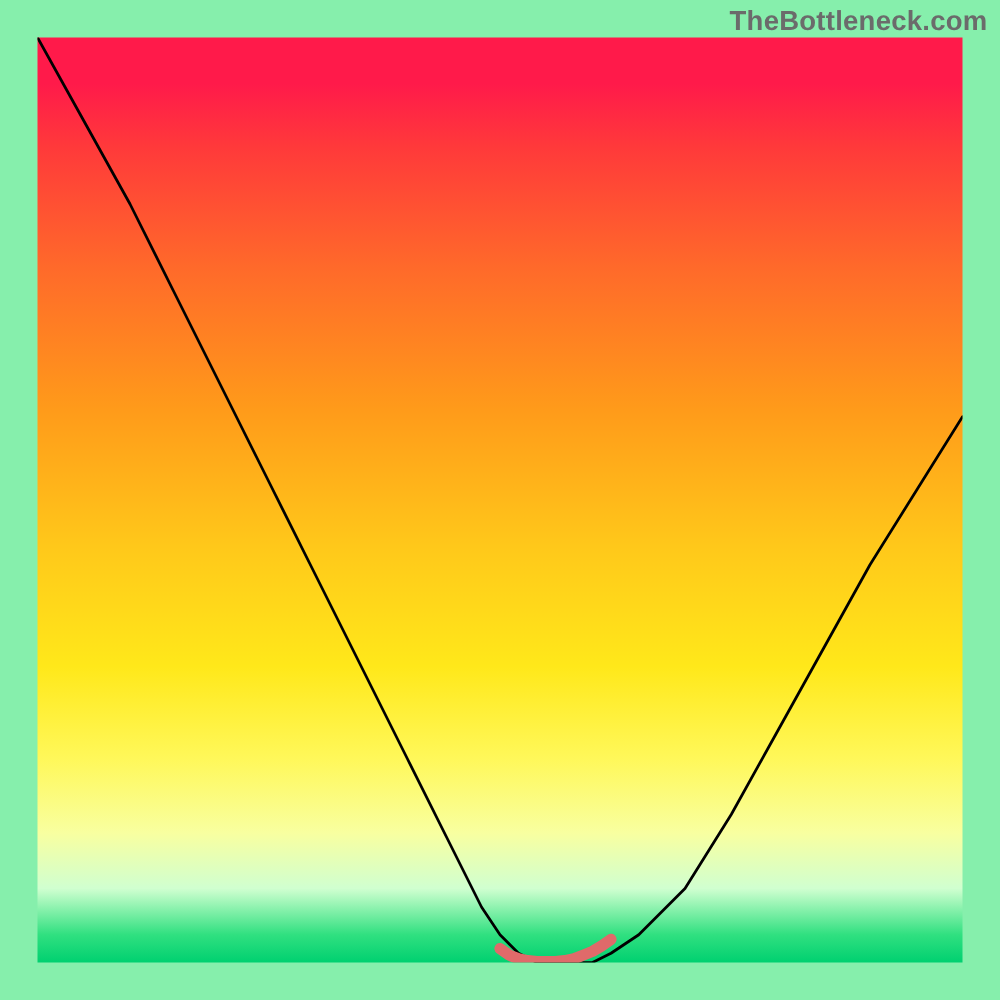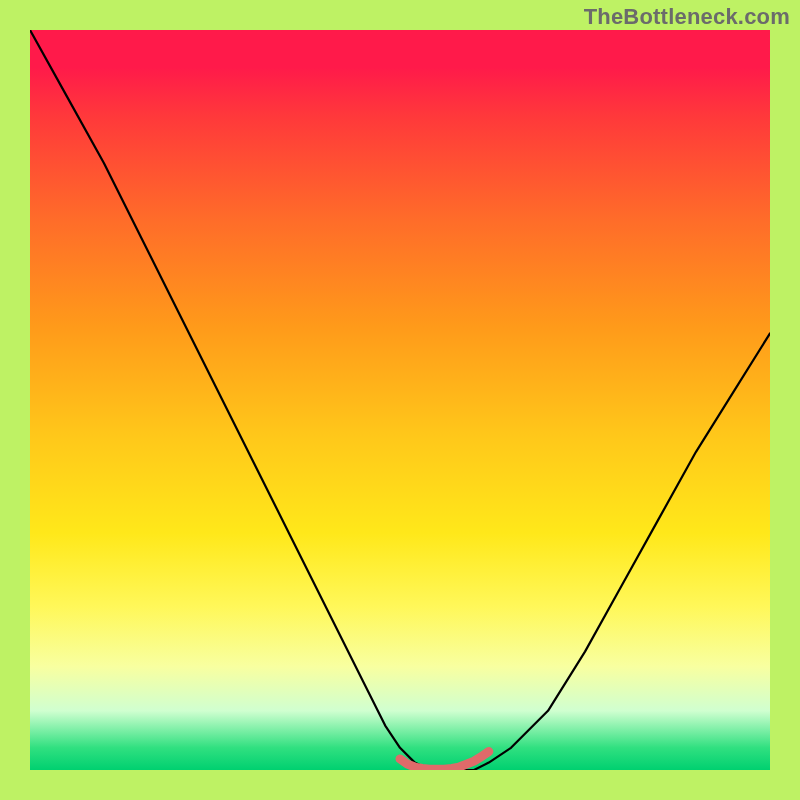--- a/index.html
+++ b/index.html
@@ -1,21 +1,21 @@
 <!DOCTYPE html>
 <html><head>
 <meta charset="utf-8">
 <style>
   * { margin: 0; padding: 0; box-sizing: border-box; }
   html, body { width: 800px; height: 800px; overflow: hidden; background: #000; }
   .chart-container {
     position: relative;
     width: 800px;
     height: 800px;
-    background: #bef264;
+    background: #86efac;
   }
   .plot-area {
     position: absolute;
     left: 30px;
     top: 30px;
     width: 740px;
     height: 740px;
     background: linear-gradient(to bottom,
       #ff1a4a 0%,
       #ff1a4a 5%,

